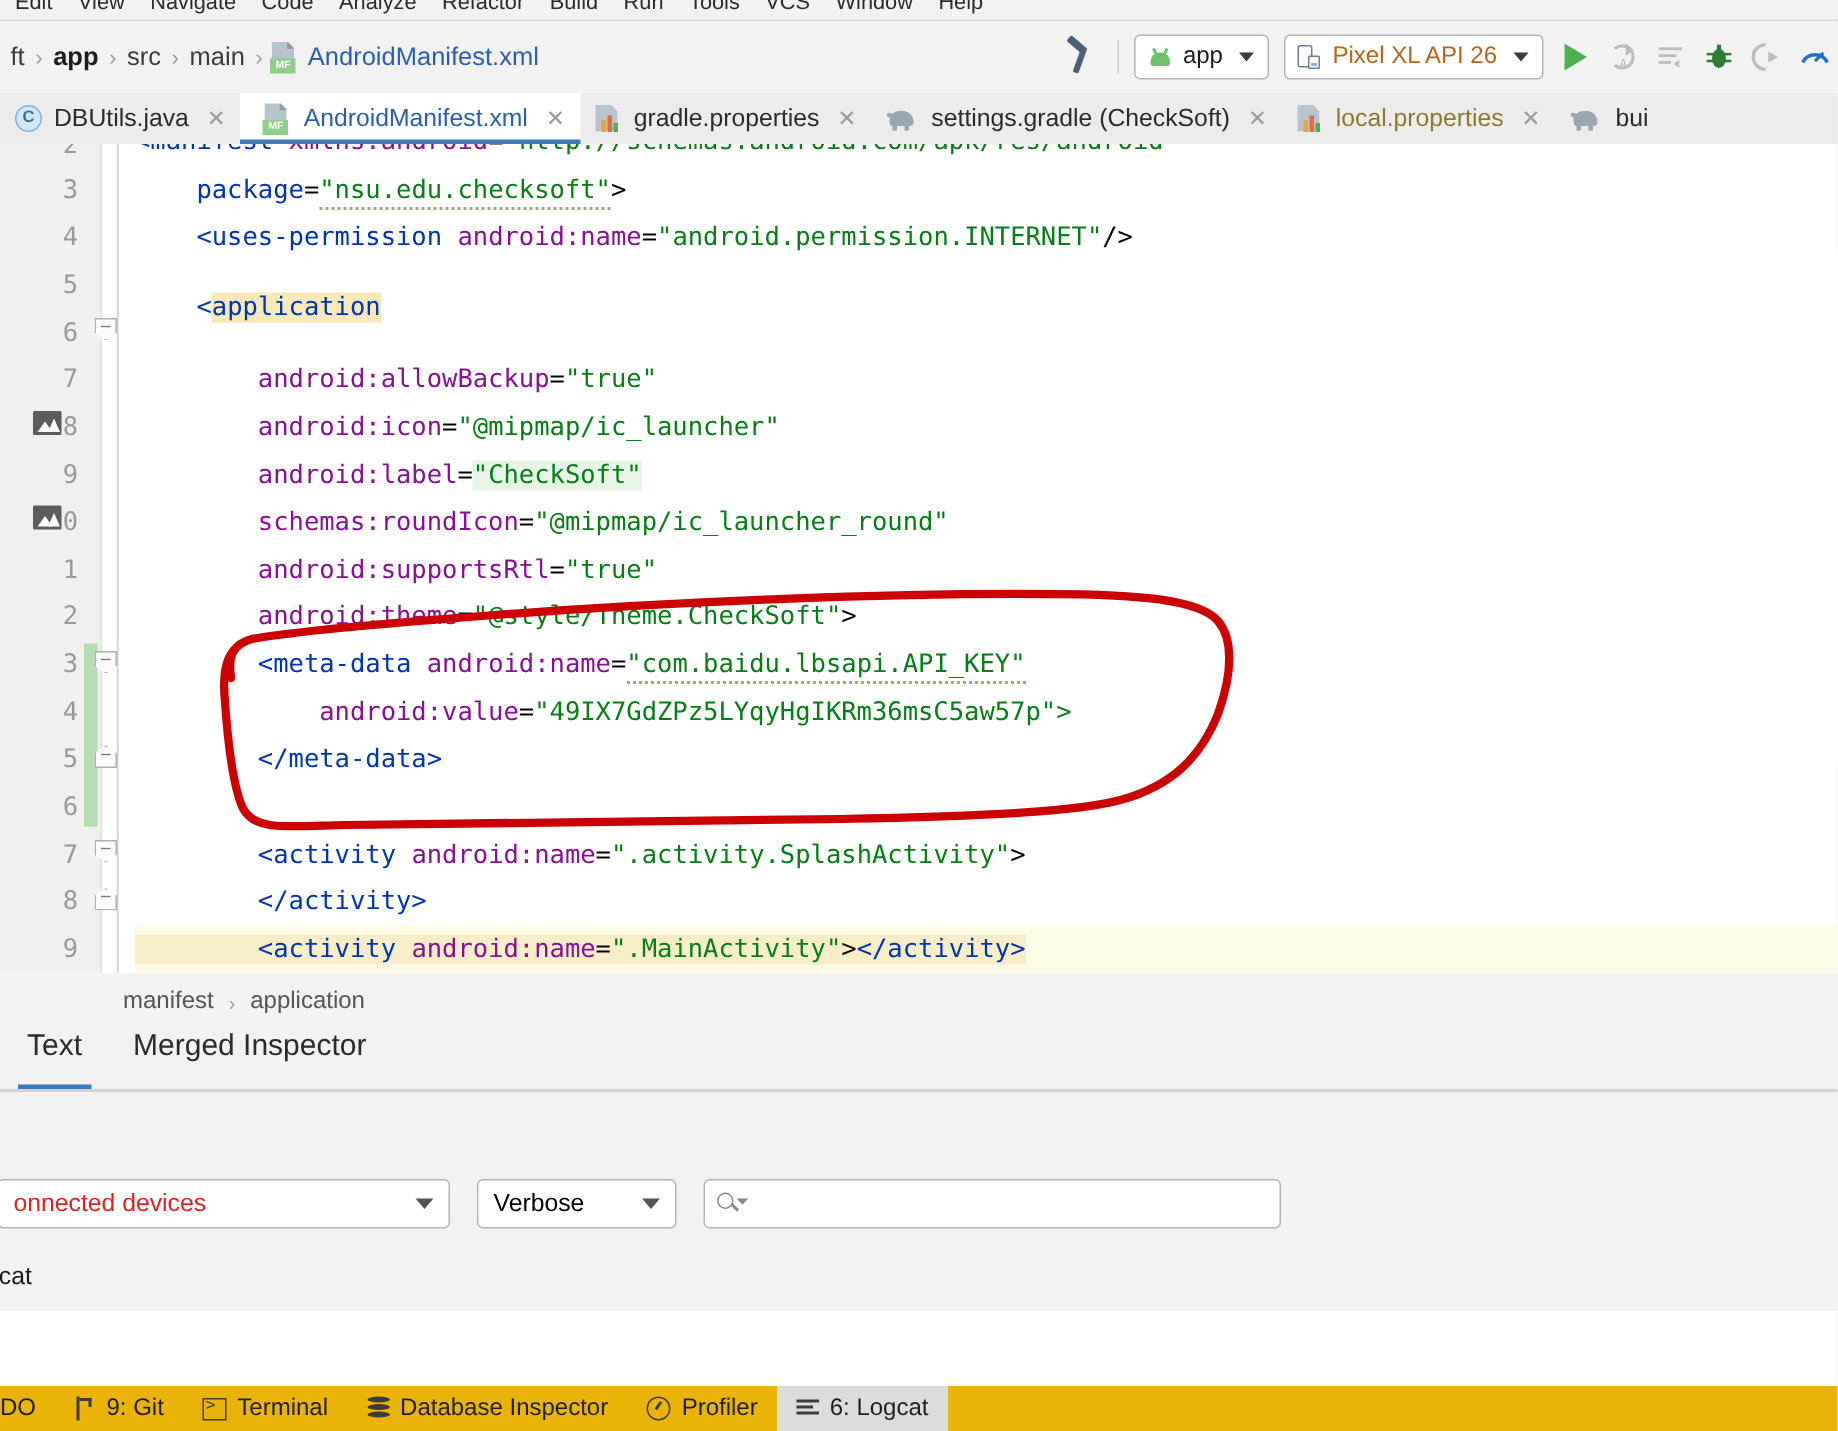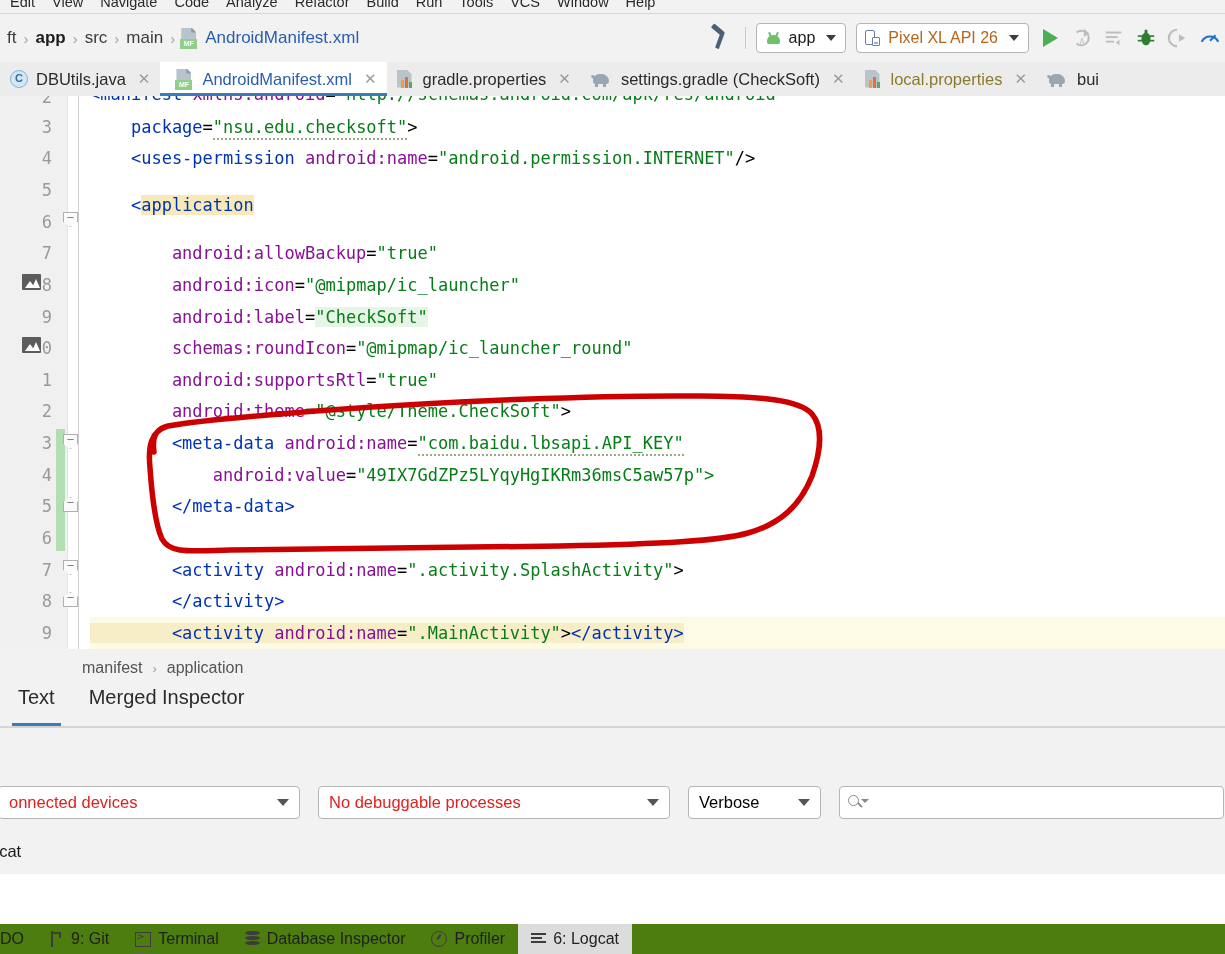--- a/index.html
+++ b/index.html
@@ -238,21 +238,21 @@
   .magnifier .mc { position: absolute; left: 13px; top: 4px; width: 0; height: 0; border-left: 4px solid transparent; border-right: 4px solid transparent; border-top: 4px solid #8a8a8a; }
 
   .logtext {
     position: absolute; left: -10px; top: 114px; font-size: 16.5px; color: #1a1a1a;
   }
   .logarea { position: absolute; left: 0; top: 146px; width: 1225px; height: 50px; background: #ffffff; }
 
   
   .statusbar {
     position: absolute; left: 0; top: 924px; width: 1225px; height: 30px;
-    background: #4d7c0f; display: flex; align-items: center; gap: 0px;
+    background: #eab308; display: flex; align-items: center; gap: 0px;
   }
   .sb-top { position: absolute; left: 0; top: 924px; width: 1225px; height: 1px; background: #d4d4d4; }
   .sbitem {
     display: flex; align-items: center; gap: 7px; font-size: 16px; color: #1f1f1f;
     height: 30px; padding: 0 13px; white-space: nowrap;
   }
   .sbitem.active { background: #dcdcdc; }
   .gitico { width: 14px; height: 16px; position: relative; }
   .gitico .st { position:absolute; left:1px; top:0; width:2px; height:16px; background:#3c3c3c; }
   .gitico .br { position:absolute; left:3px; top:1px; width:8px; height:2px; background:#3c3c3c; }
@@ -522,24 +522,20 @@
   </div>
   <div class="panel-sep"></div>
 
   <div class="logpanel">
 
     <div class="logrow">
       <div class="lcombo red" style="width:302px; margin-left:-2px;">
         <span>onnected devices</span>
         <span class="caret"></span>
       </div>
-      <div class="lcombo red" style="width:352px;">
-        <span>No debuggable processes</span>
-        <span class="caret"></span>
-      </div>
       <div class="lcombo" style="width:133px;">
         <span>Verbose</span>
         <span class="caret"></span>
       </div>
       <div class="searchbox" style="width:385px;">
         <span class="magnifier">
             <i class="ring"></i>
             <i class="hdl"></i>
             <i class="mc"></i>
           </span>

